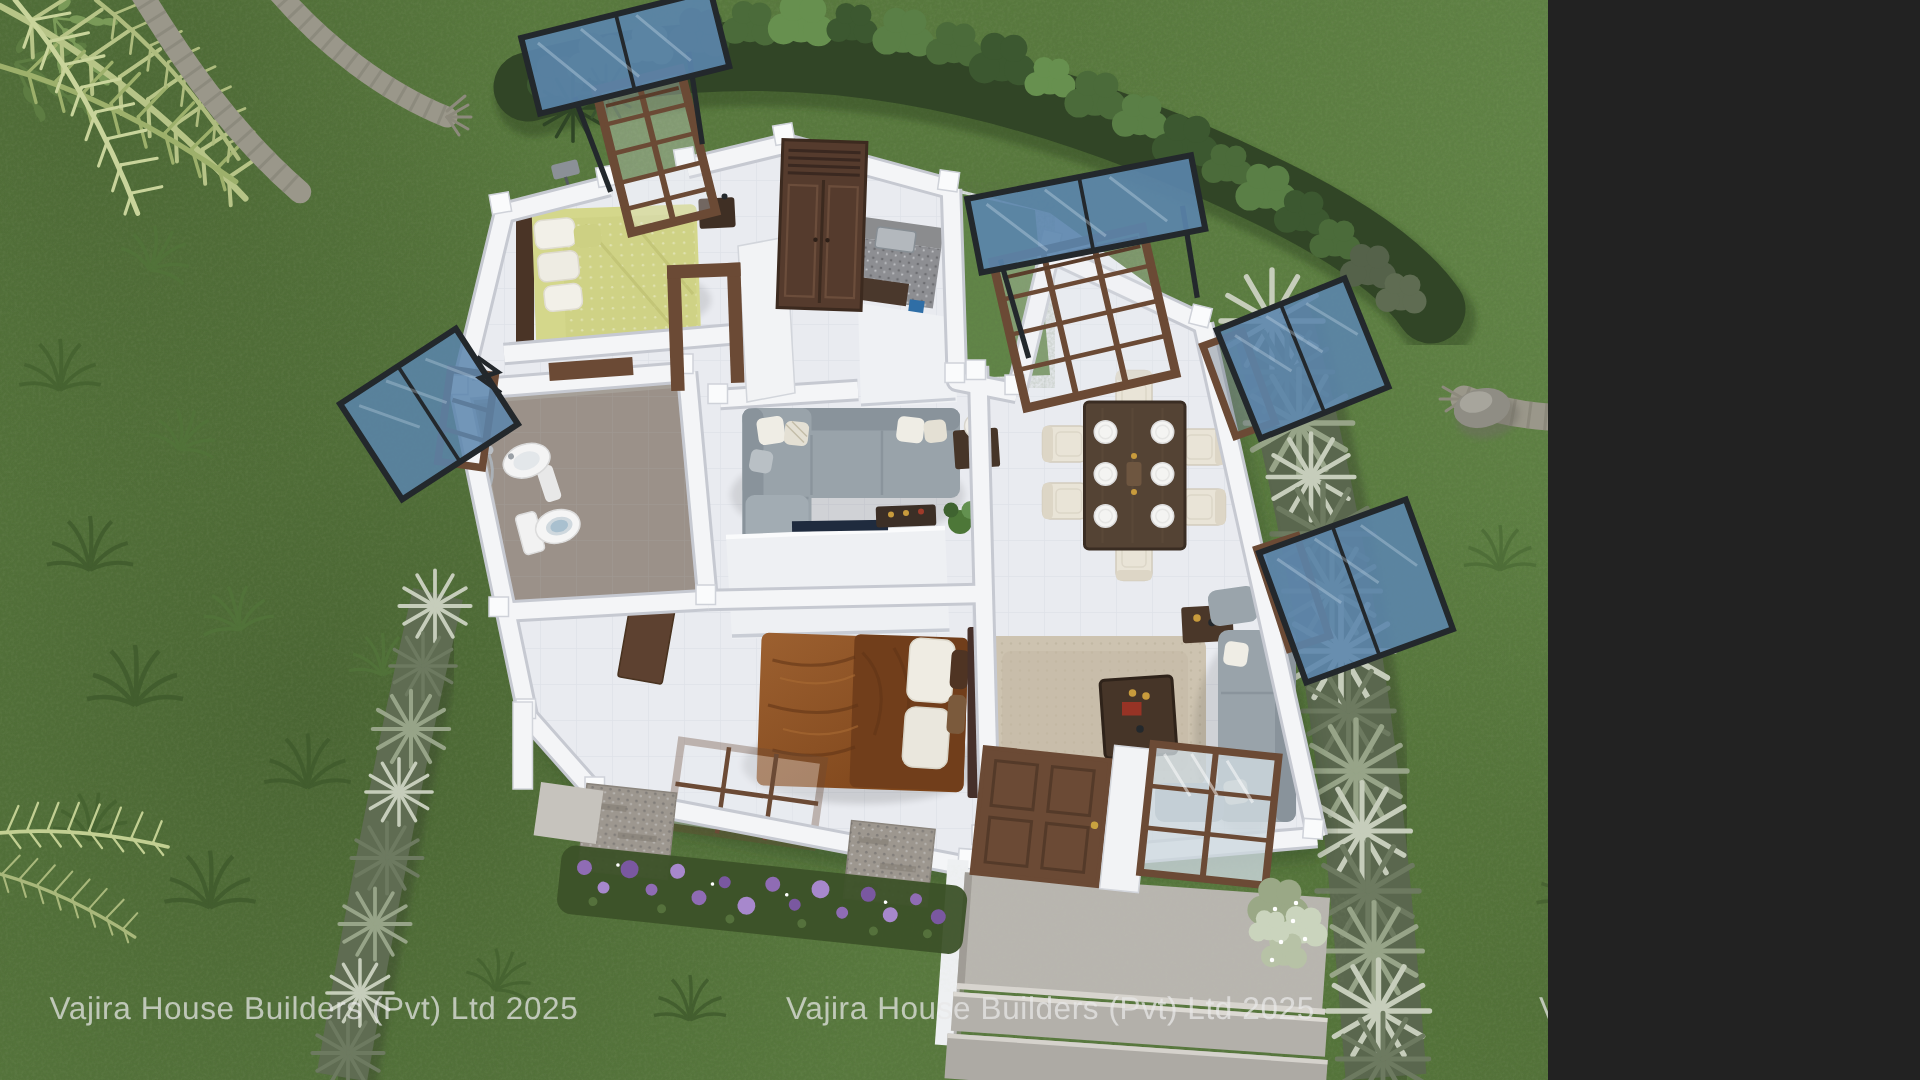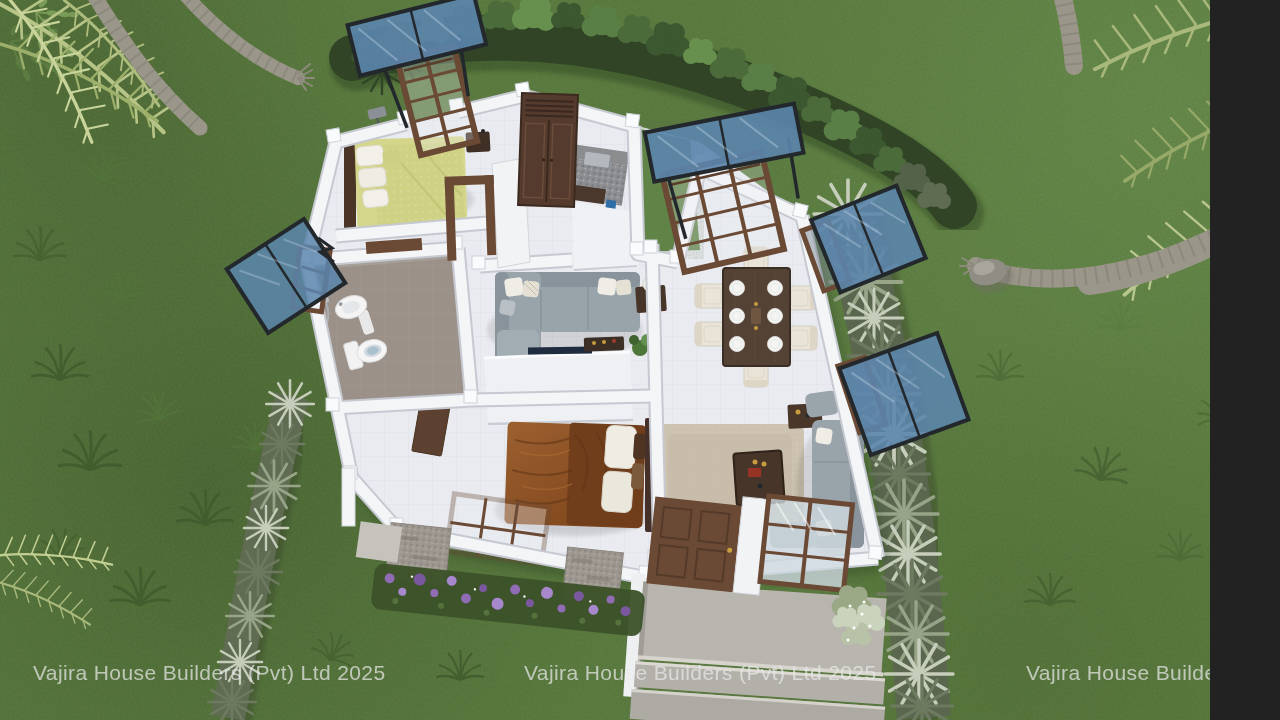--- a/index.html
+++ b/index.html
@@ -1,16 +1,16 @@
 <!DOCTYPE html>
 <html style="--grass: #587a3d; --grass-dark: #42592b; --grass-bright: #6b9150; --hedge: #3d5830; --hedge-light: #5d8048; --silver-grass: #9aa68c; --silver-grass-dark: #5f6c52; --palm-trunk: #9a978a; --palm-frond: #aebc7e; --wall: #f3f4f6; --wall-shade: #c7cad2; --floor: #e9ebf0; --floor-bath: #9b9189; --floor-kitchen: #94959a; --canopy-glass: #5b85ad; --canopy-frame: #23282c; --wood-frame: #6b4a35; --wardrobe: #553b2d; --bed-yellow: #d4d78b; --bed-rust: #8e5526; --blanket-rust: #713e1b; --sofa: #99a3aa; --dining-wood: #544334; --chair-cream: #e9e4d7; --rug: #cdc3b0; --concrete: #b8b5af; --flower-purple: #8f6cb4; --stone: #9d978f; --watermark-color: #e9e9e9;"><head>
 <meta charset="utf-8">
 <style>
   html,body{margin:0;padding:0;background:#222;}
-  .stage{position:relative;width:1210px;height:720px;overflow:hidden;background:var(--grass,#587a3d);font-family:"Liberation Sans",sans-serif;}
+  .stage{position:relative;width:1032px;height:720px;overflow:hidden;background:var(--grass,#587a3d);font-family:"Liberation Sans",sans-serif;}
   .stage svg{position:absolute;left:0;top:0;}
   .wm{
     position:absolute;top:660px;white-space:nowrap;
     font:400 21px/1.25 "Liberation Sans",sans-serif;
     color:var(--watermark-color,#e9e9e9);opacity:.72;letter-spacing:.4px;
   }
   
   .f-grass{fill:var(--grass,#587a3d)}
   .f-floor{fill:var(--floor,#e9ebf0)}
   .f-bath{fill:var(--floor-bath,#9b9189)}

